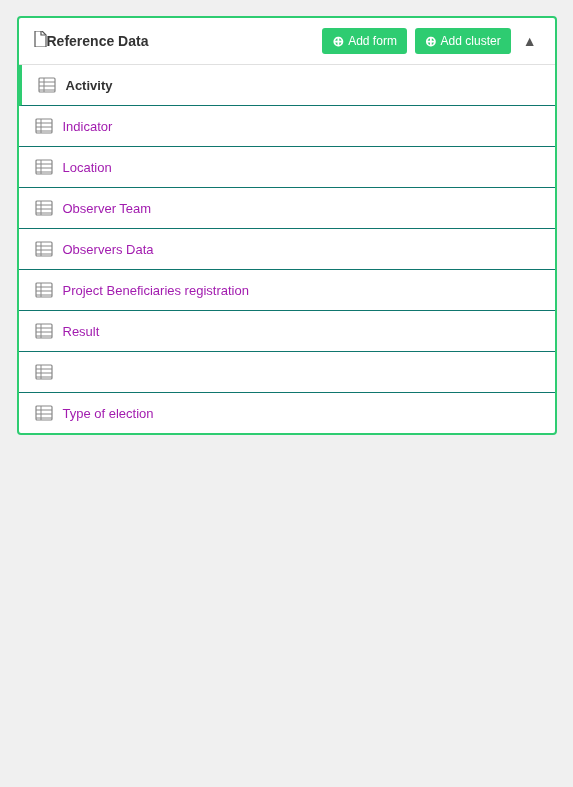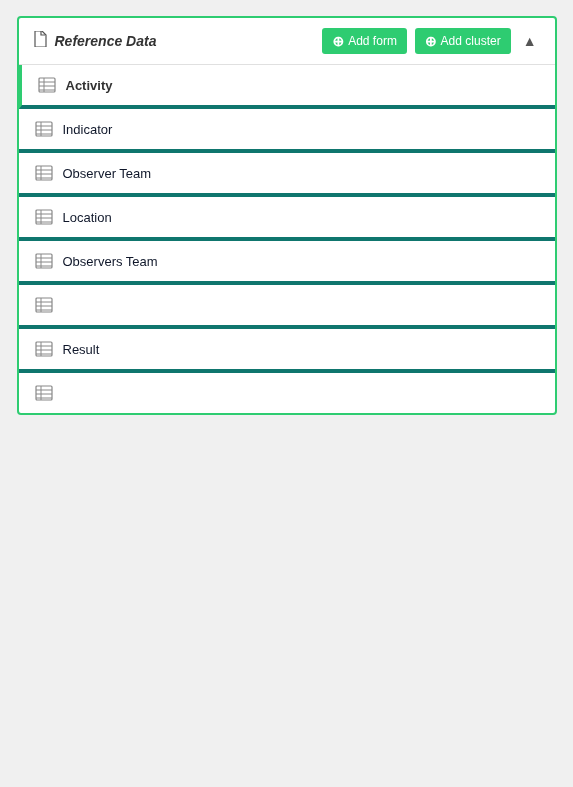--- a/index.html
+++ b/index.html
@@ -23,22 +23,20 @@
     .header {
       display: flex;
       align-items: center;
       justify-content: space-between;
       padding: 10px 14px;
       border-bottom: 1px solid #e0e0e0;
     }
     .header-left {
       display: flex;
       align-items: center;
-      gap: 8px;
-      font-style: italic;
     }
     .header-title {
       font-size: 14px;
       font-weight: 600;
       color: #333;
     }
     .header-icon {
       color: #555;
       font-size: 16px;
     }
@@ -68,41 +66,41 @@
       border: none;
       cursor: pointer;
       color: #555;
       font-size: 14px;
       padding: 4px;
     }
     .list-item {
       display: flex;
       align-items: center;
       padding: 12px 16px;
-      border-bottom: 4px solid #0f766e;
+      border-bottom: 1px solid #0f766e;
       gap: 10px;
       cursor: pointer;
     }
     .list-item:last-child {
       border-bottom: none;
     }
     .list-item.active {
       border-left: 3px solid #2ecc71;
       background: #fff;
     }
     .item-icon {
       color: #777;
       font-size: 14px;
       flex-shrink: 0;
       display: flex;
       align-items: center;
     }
     .item-label {
       font-size: 13px;
-      color: #0f172a;
+      color: #a21caf;
       font-weight: 500;
     }
     .item-label.active-label {
       color: #333;
       font-weight: 600;
     }
   </style>
 </head>
 <body>
 
@@ -159,56 +157,57 @@
       <div class="list-item">
         <span class="item-icon">
       <svg width="18" height="16" viewBox="0 0 18 16" fill="none" xmlns="http://www.w3.org/2000/svg">
         <rect x="1" y="1" width="16" height="14" rx="1" stroke="#888" stroke-width="1.2"></rect>
         <line x1="1" y1="5" x2="17" y2="5" stroke="#888" stroke-width="1"></line>
         <line x1="1" y1="9" x2="17" y2="9" stroke="#888" stroke-width="1"></line>
         <line x1="1" y1="13" x2="17" y2="13" stroke="#888" stroke-width="1"></line>
         <line x1="6" y1="1" x2="6" y2="15" stroke="#888" stroke-width="1"></line>
       </svg>
     </span>
+        <span class="item-label">Location</span>
+      </div>
+      <div class="list-item">
+        <span class="item-icon">
+      <svg width="18" height="16" viewBox="0 0 18 16" fill="none" xmlns="http://www.w3.org/2000/svg">
+        <rect x="1" y="1" width="16" height="14" rx="1" stroke="#888" stroke-width="1.2"></rect>
+        <line x1="1" y1="5" x2="17" y2="5" stroke="#888" stroke-width="1"></line>
+        <line x1="1" y1="9" x2="17" y2="9" stroke="#888" stroke-width="1"></line>
+        <line x1="1" y1="13" x2="17" y2="13" stroke="#888" stroke-width="1"></line>
+        <line x1="6" y1="1" x2="6" y2="15" stroke="#888" stroke-width="1"></line>
+      </svg>
+    </span>
         <span class="item-label">Observer Team</span>
       </div>
       <div class="list-item">
         <span class="item-icon">
       <svg width="18" height="16" viewBox="0 0 18 16" fill="none" xmlns="http://www.w3.org/2000/svg">
         <rect x="1" y="1" width="16" height="14" rx="1" stroke="#888" stroke-width="1.2"></rect>
         <line x1="1" y1="5" x2="17" y2="5" stroke="#888" stroke-width="1"></line>
         <line x1="1" y1="9" x2="17" y2="9" stroke="#888" stroke-width="1"></line>
         <line x1="1" y1="13" x2="17" y2="13" stroke="#888" stroke-width="1"></line>
         <line x1="6" y1="1" x2="6" y2="15" stroke="#888" stroke-width="1"></line>
       </svg>
     </span>
-        <span class="item-label">Location</span>
-      </div>
-      <div class="list-item">
-        <span class="item-icon">
-      <svg width="18" height="16" viewBox="0 0 18 16" fill="none" xmlns="http://www.w3.org/2000/svg">
-        <rect x="1" y="1" width="16" height="14" rx="1" stroke="#888" stroke-width="1.2"></rect>
-        <line x1="1" y1="5" x2="17" y2="5" stroke="#888" stroke-width="1"></line>
-        <line x1="1" y1="9" x2="17" y2="9" stroke="#888" stroke-width="1"></line>
-        <line x1="1" y1="13" x2="17" y2="13" stroke="#888" stroke-width="1"></line>
-        <line x1="6" y1="1" x2="6" y2="15" stroke="#888" stroke-width="1"></line>
-      </svg>
-    </span>
-        <span class="item-label">Observers Team</span>
-      </div>
-      <div class="list-item">
-        <span class="item-icon">
-      <svg width="18" height="16" viewBox="0 0 18 16" fill="none" xmlns="http://www.w3.org/2000/svg">
-        <rect x="1" y="1" width="16" height="14" rx="1" stroke="#888" stroke-width="1.2"></rect>
-        <line x1="1" y1="5" x2="17" y2="5" stroke="#888" stroke-width="1"></line>
-        <line x1="1" y1="9" x2="17" y2="9" stroke="#888" stroke-width="1"></line>
-        <line x1="1" y1="13" x2="17" y2="13" stroke="#888" stroke-width="1"></line>
-        <line x1="6" y1="1" x2="6" y2="15" stroke="#888" stroke-width="1"></line>
-      </svg>
-    </span>
+        <span class="item-label">Observers Data</span>
+      </div>
+      <div class="list-item">
+        <span class="item-icon">
+      <svg width="18" height="16" viewBox="0 0 18 16" fill="none" xmlns="http://www.w3.org/2000/svg">
+        <rect x="1" y="1" width="16" height="14" rx="1" stroke="#888" stroke-width="1.2"></rect>
+        <line x1="1" y1="5" x2="17" y2="5" stroke="#888" stroke-width="1"></line>
+        <line x1="1" y1="9" x2="17" y2="9" stroke="#888" stroke-width="1"></line>
+        <line x1="1" y1="13" x2="17" y2="13" stroke="#888" stroke-width="1"></line>
+        <line x1="6" y1="1" x2="6" y2="15" stroke="#888" stroke-width="1"></line>
+      </svg>
+    </span>
+        <span class="item-label">Project Beneficiaries registration</span>
       </div>
       <div class="list-item">
         <span class="item-icon">
       <svg width="18" height="16" viewBox="0 0 18 16" fill="none" xmlns="http://www.w3.org/2000/svg">
         <rect x="1" y="1" width="16" height="14" rx="1" stroke="#888" stroke-width="1.2"></rect>
         <line x1="1" y1="5" x2="17" y2="5" stroke="#888" stroke-width="1"></line>
         <line x1="1" y1="9" x2="17" y2="9" stroke="#888" stroke-width="1"></line>
         <line x1="1" y1="13" x2="17" y2="13" stroke="#888" stroke-width="1"></line>
         <line x1="6" y1="1" x2="6" y2="15" stroke="#888" stroke-width="1"></line>
       </svg>
@@ -218,15 +217,27 @@
       <div class="list-item">
         <span class="item-icon">
       <svg width="18" height="16" viewBox="0 0 18 16" fill="none" xmlns="http://www.w3.org/2000/svg">
         <rect x="1" y="1" width="16" height="14" rx="1" stroke="#888" stroke-width="1.2"></rect>
         <line x1="1" y1="5" x2="17" y2="5" stroke="#888" stroke-width="1"></line>
         <line x1="1" y1="9" x2="17" y2="9" stroke="#888" stroke-width="1"></line>
         <line x1="1" y1="13" x2="17" y2="13" stroke="#888" stroke-width="1"></line>
         <line x1="6" y1="1" x2="6" y2="15" stroke="#888" stroke-width="1"></line>
       </svg>
     </span>
+      </div>
+      <div class="list-item">
+        <span class="item-icon">
+      <svg width="18" height="16" viewBox="0 0 18 16" fill="none" xmlns="http://www.w3.org/2000/svg">
+        <rect x="1" y="1" width="16" height="14" rx="1" stroke="#888" stroke-width="1.2"></rect>
+        <line x1="1" y1="5" x2="17" y2="5" stroke="#888" stroke-width="1"></line>
+        <line x1="1" y1="9" x2="17" y2="9" stroke="#888" stroke-width="1"></line>
+        <line x1="1" y1="13" x2="17" y2="13" stroke="#888" stroke-width="1"></line>
+        <line x1="6" y1="1" x2="6" y2="15" stroke="#888" stroke-width="1"></line>
+      </svg>
+    </span>
+        <span class="item-label">Type of election</span>
       </div>
     </div>
 </div>
 
 </body></html>

